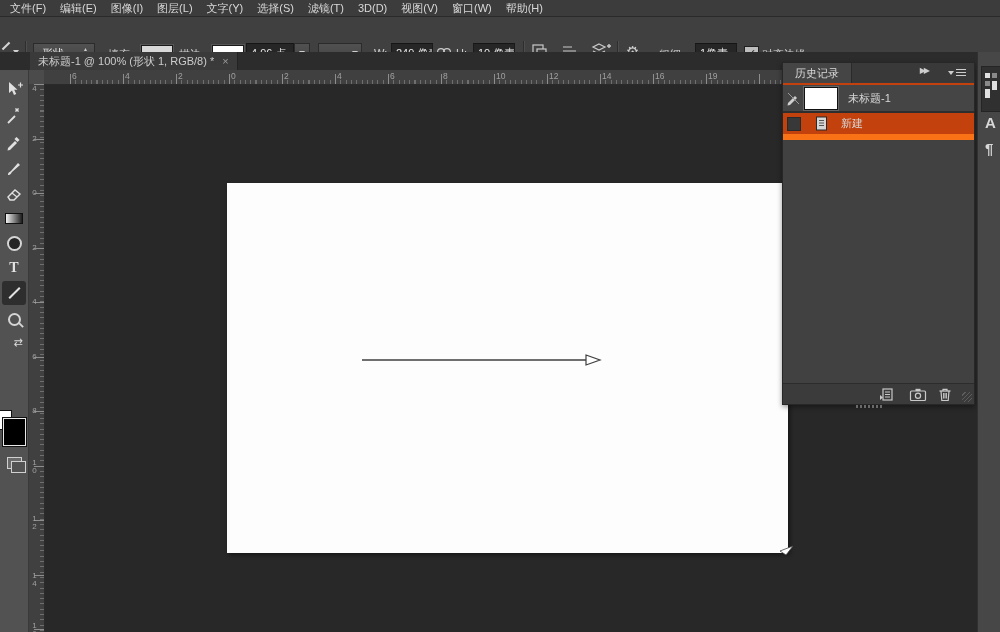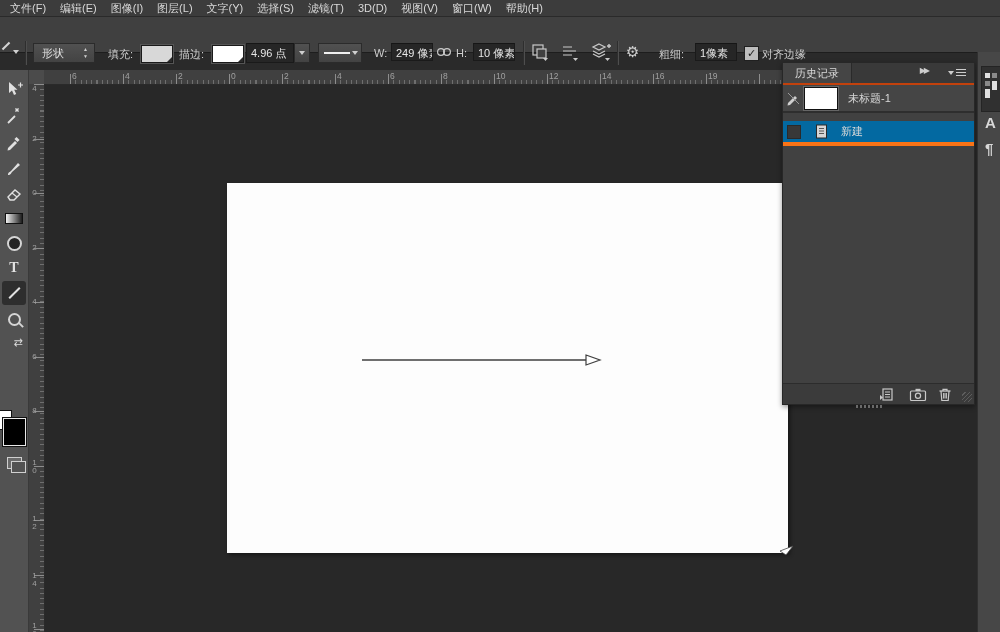--- a/index.html
+++ b/index.html
@@ -173,20 +173,26 @@
 
     <span class="abs" style="left:626px;top:26px;font-size:15px;color:#cfcfcf;">⚙</span>
 
     <span class="opt-label" style="left:659px;">粗细:</span>
     <div class="well" style="left:695px;width:42px;">1像素</div>
 
     <div class="checkbox" style="left:744px;">✓</div>
     <span class="opt-label" style="left:762px;">对齐边缘</span>
   </div>
 
+  <div class="abs tabstrip">
+    <div class="doctab">
+      <span>未标题-1 @ 100% (形状 1, RGB/8) *</span>
+      <span class="close">×</span>
+    </div>
+  </div>
 
   <div class="abs canvas-area">
     <div class="canvas">
       <svg style="position:absolute;left:128px;top:167px;" width="250" height="20">
         <line x1="7" y1="10" x2="231" y2="10" stroke="#3f3f3f" stroke-width="1.4"></line>
         <polygon points="231,5 245,10 231,15" fill="#ffffff" stroke="#3f3f3f" stroke-width="1.2"></polygon>
       </svg>
     </div>
   </div>
 
@@ -292,21 +298,21 @@
 
     <div class="hist-row" style="top:22px;height:26px;border-bottom:2px solid #2e2e2e;background:#454545;">
       <svg width="16" height="16" style="margin:0 2px 0 3px;flex:none;">
         <path d="M2 13 l7-7 2 2 -7 7 -2.5 .5 z" fill="#cfcfcf"></path>
         <path d="M2 3 l11 11" stroke="#9a9a9a" stroke-width="1"></path>
       </svg>
       <div class="snapshot-thumb"></div>
       <span>未标题-1</span>
     </div>
 
-    <div class="hist-row" style="top:50px;height:21px;border-bottom:4px solid #f97316;background:#0369a1;margin-top:8px;">
+    <div class="hist-row" style="top:50px;height:21px;border-bottom:6px solid #f97316;background:#c2410c;">
       <span class="hist-check"></span>
       <svg width="14" height="16" style="margin:0 12px 0 10px;flex:none;">
         <rect x="1.5" y="1" width="10" height="13" fill="#d6d6d6" stroke="#2a2a2a"></rect>
         <path d="M4 4.5 h5 M4 7 h5 M4 9.5 h5" stroke="#555" stroke-width="1"></path>
       </svg>
       <span>新建</span>
     </div>
 
 
     <div class="hist-bottom">

